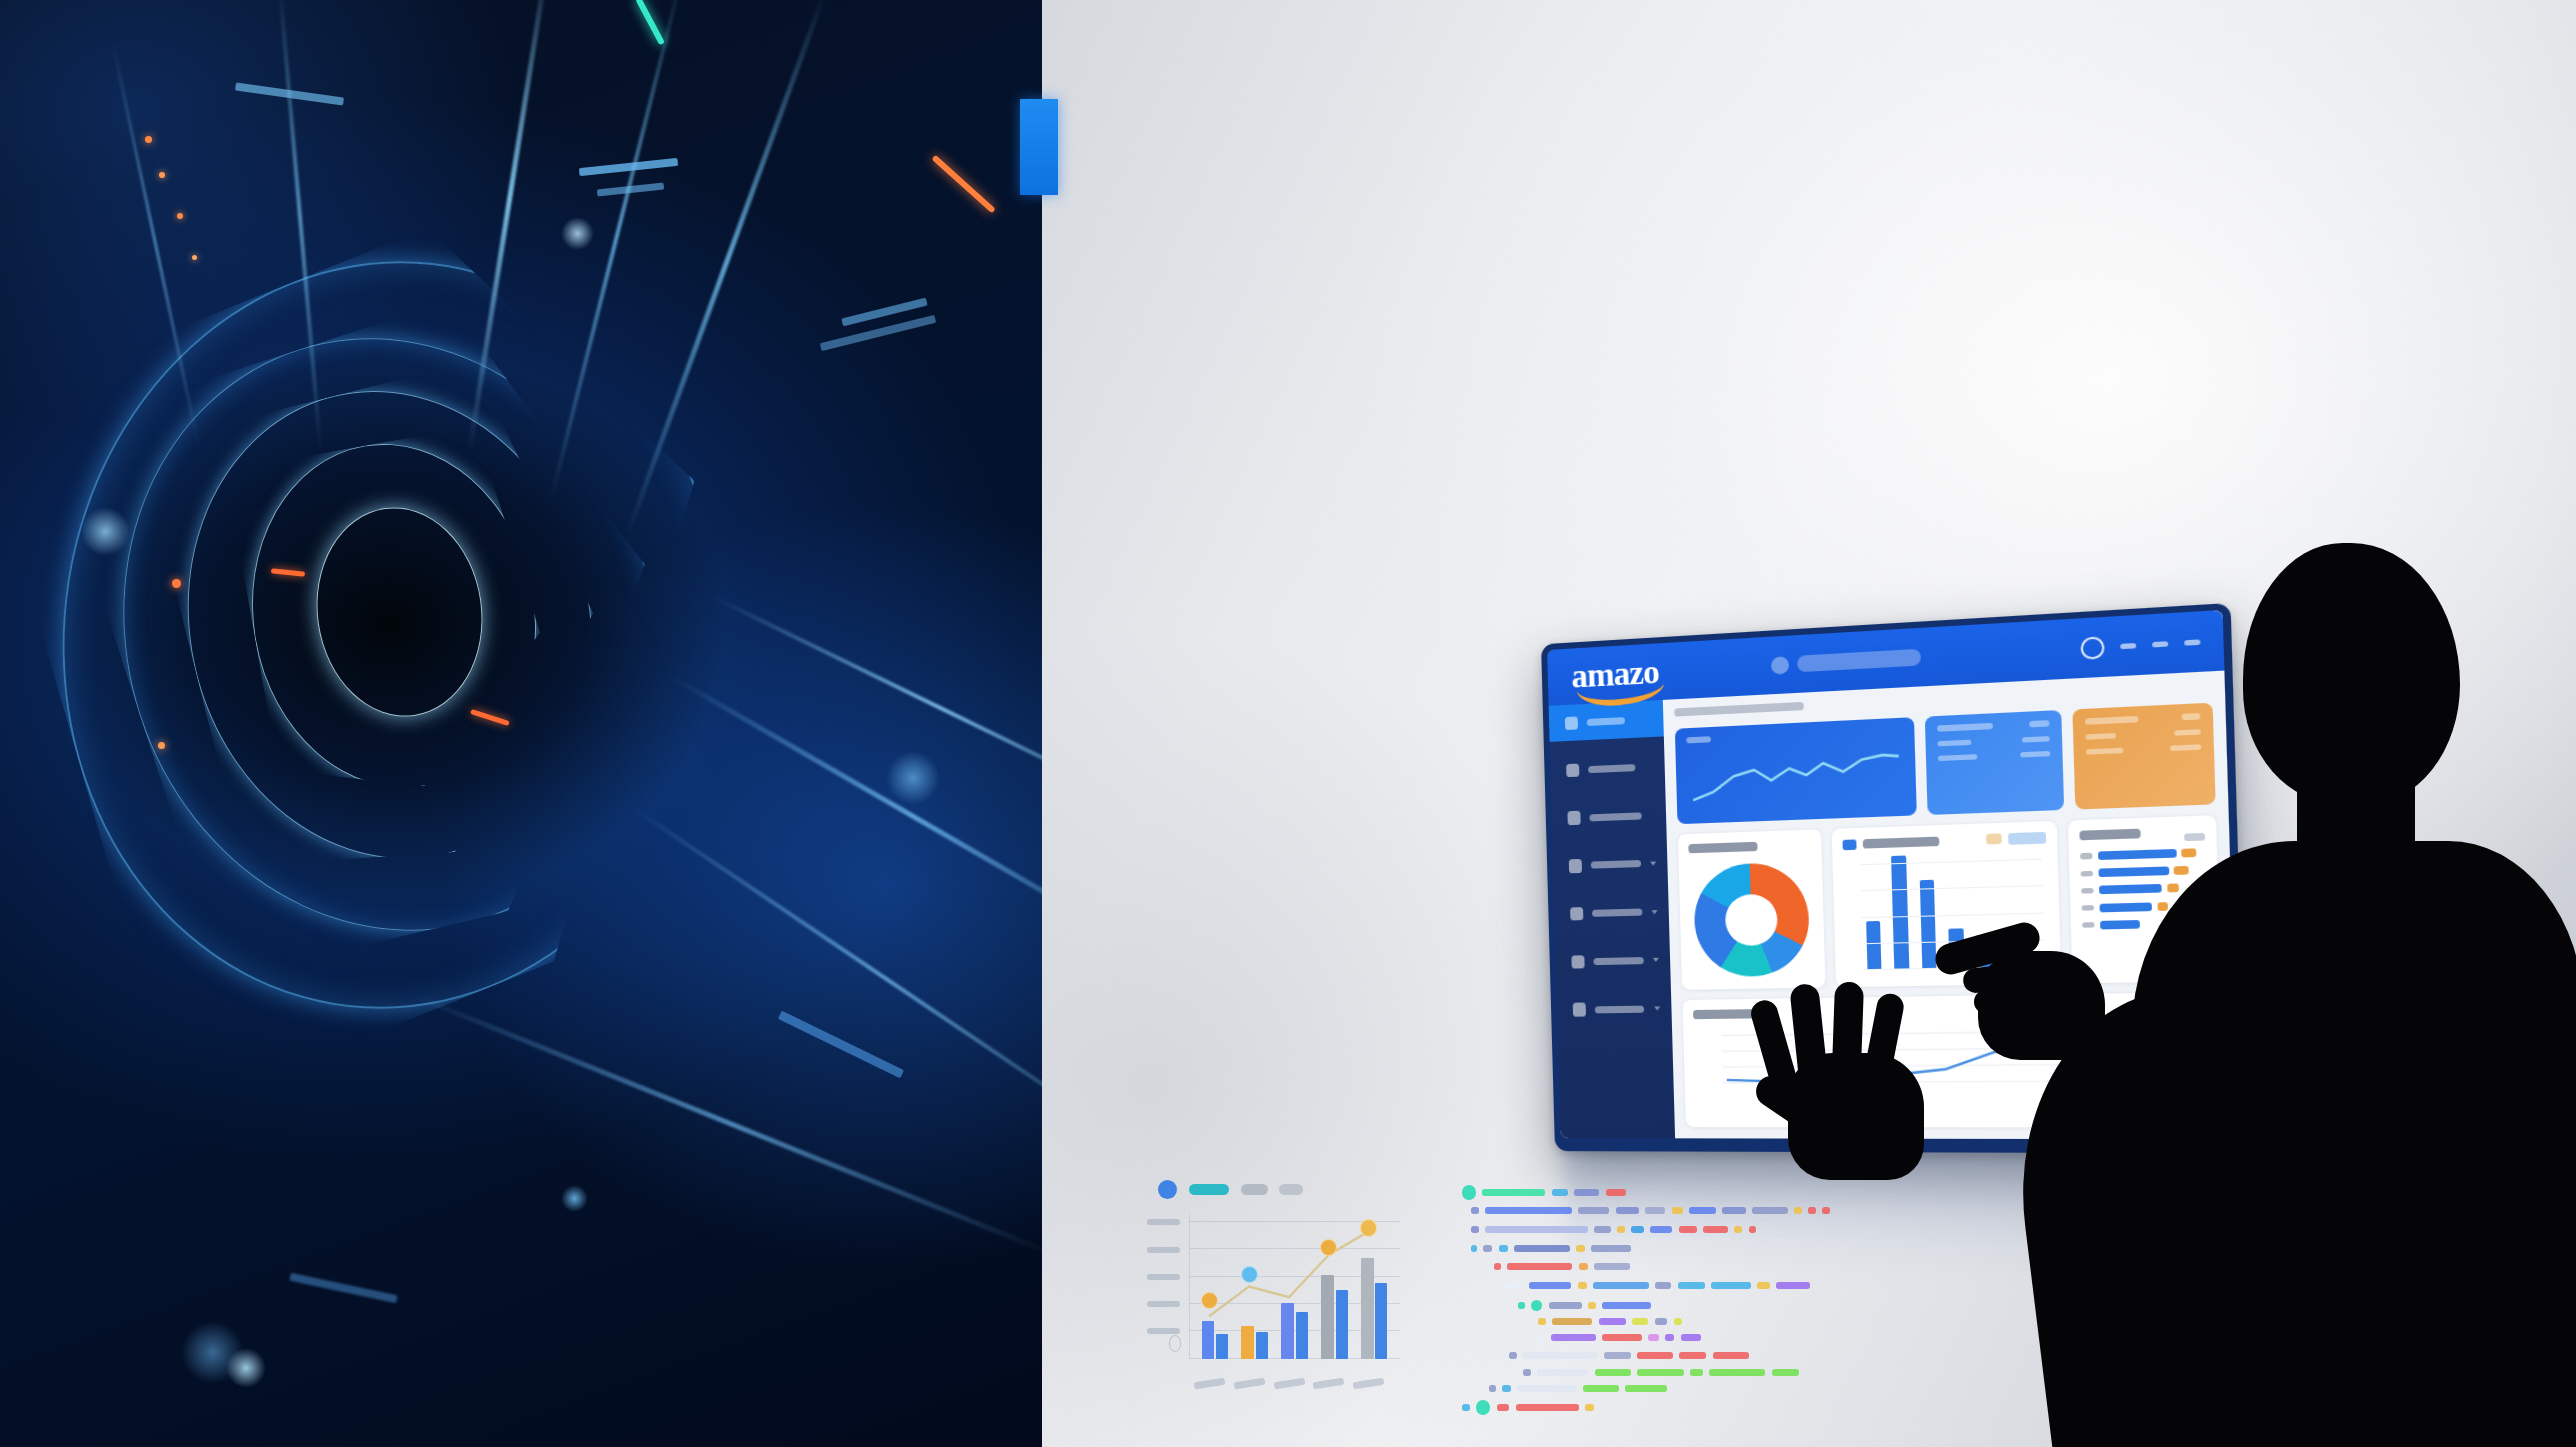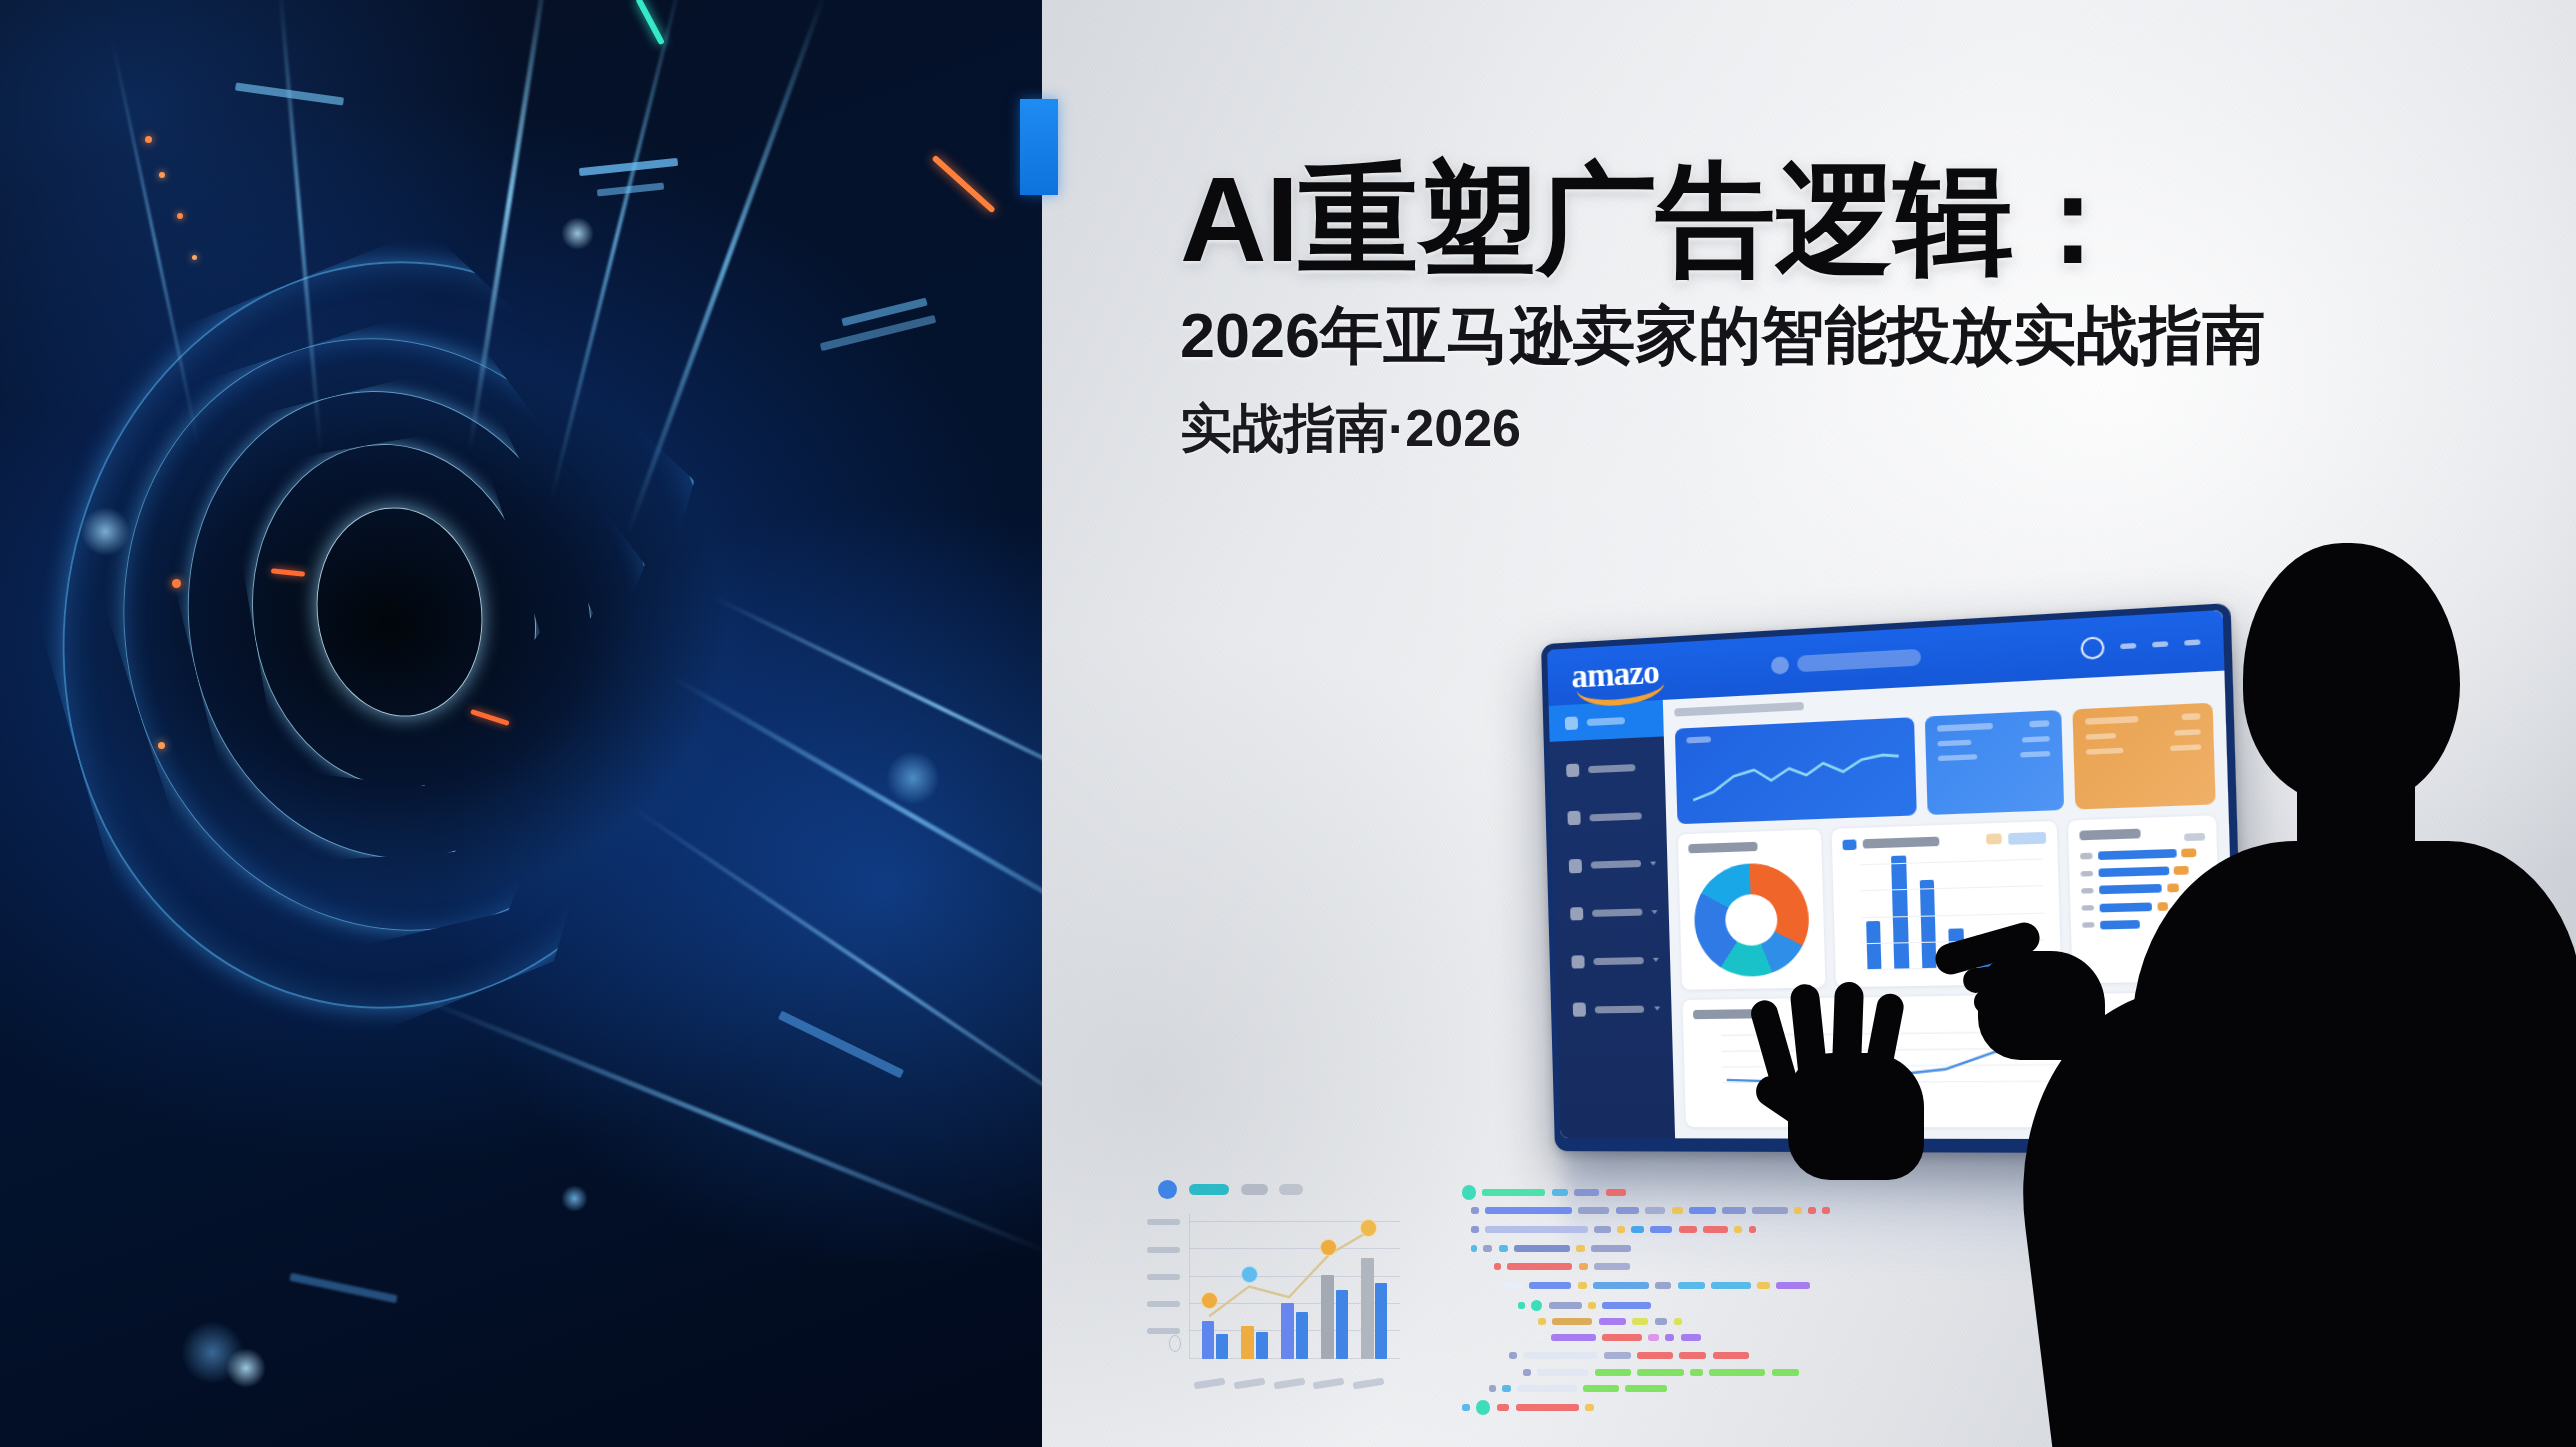--- a/index.html
+++ b/index.html
@@ -197,25 +197,20 @@
     <div style="position:absolute;left:158px;top:742px;width:7.2px;height:7.2px;border-radius:50%;background:#ff9a55;box-shadow:0 0 8.1px #ff9a55;"></div>
     <div style="position:absolute;left:624px;top:18px;width:52px;height:6.3px;border-radius:3.6px;background:#35e8c8;box-shadow:0 0 11px rgba(50,230,200,.9);transform:rotate(62deg);"></div>
   </div>
 
   <div id="right-panel">
     <div class="grain"></div>
   </div>
 
   <div id="accent-bar"></div>
 
-  <div id="headline">
-    <div id="title-main">AI重塑广告逻辑：</div>
-    <div id="title-sub">2026年亚马逊卖家的智能投放实战指南</div>
-    <div id="title-tag">实战指南·2026</div>
-  </div>
 
   <div id="reflect"></div>
   <div id="mon-stand"></div>
 
   <div id="monitor">
     <div id="screen">
 
       <div id="topbar">
         <div class="logo">
           <div class="logo-text">amazo</div>

